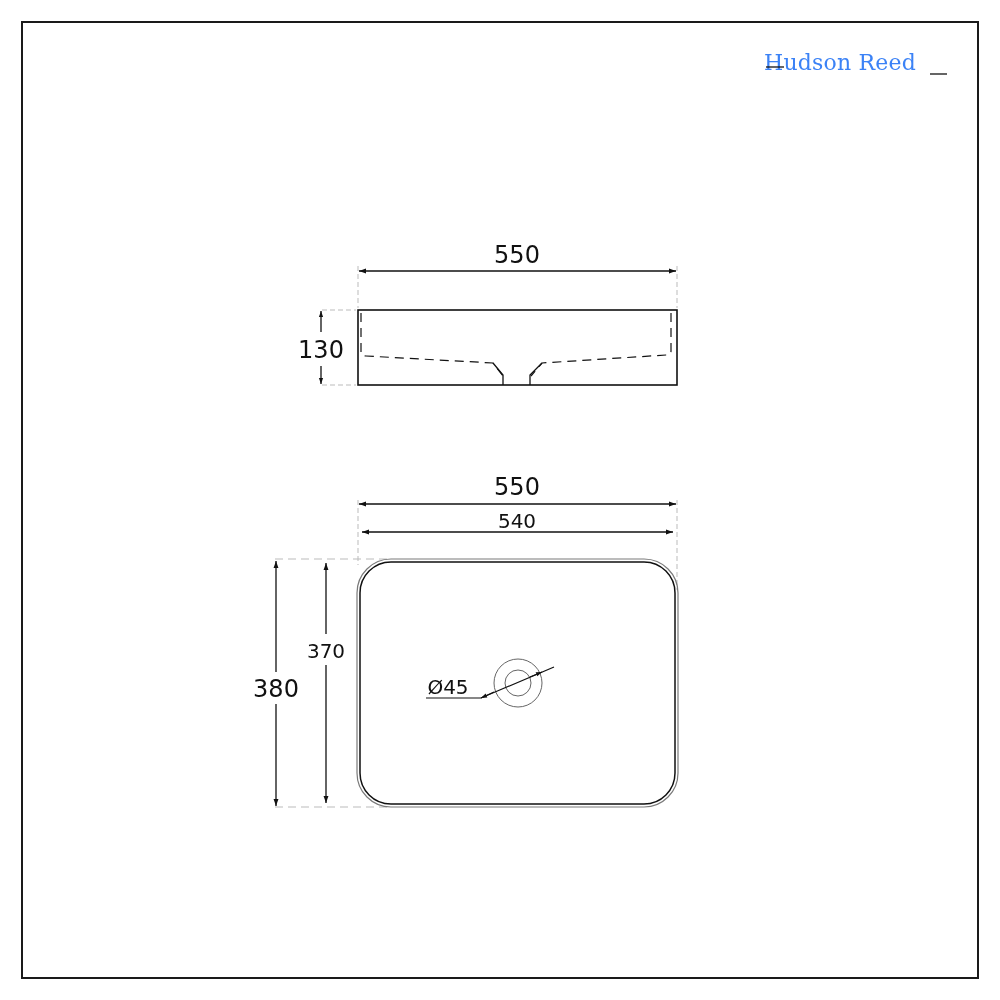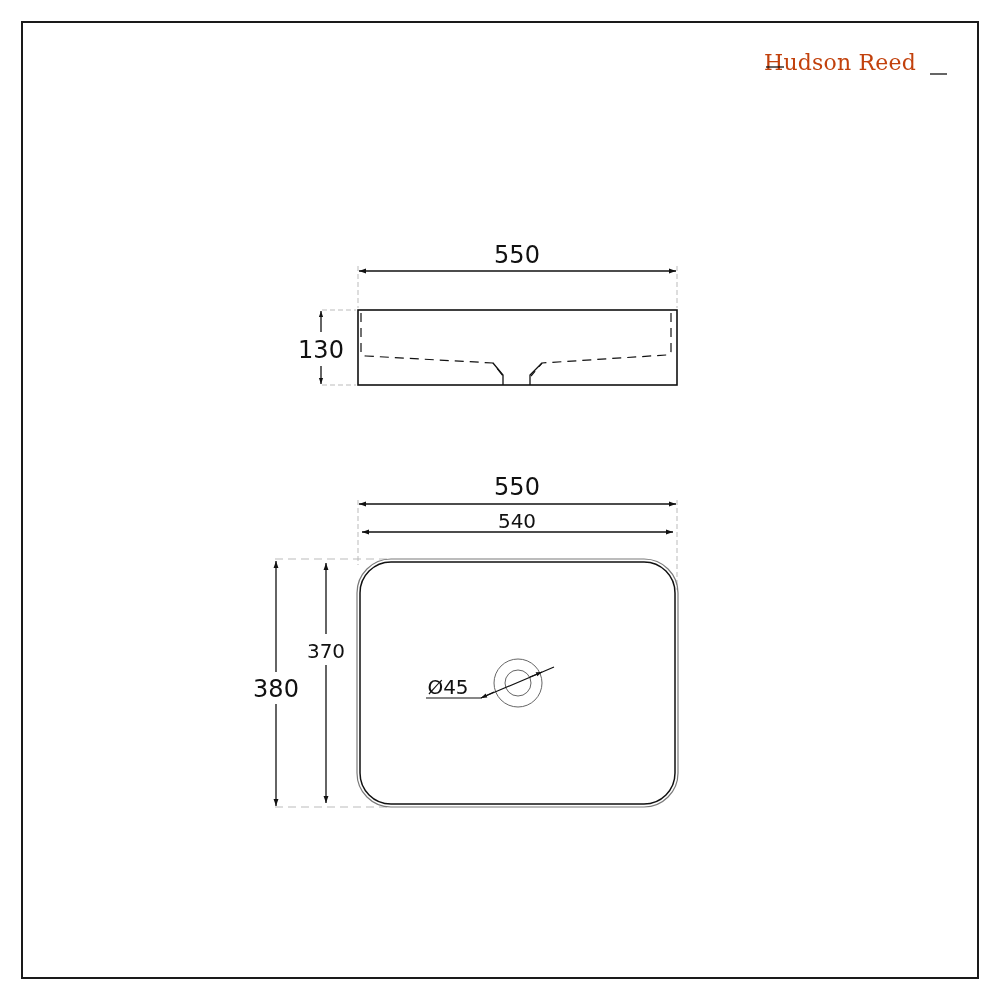--- a/index.html
+++ b/index.html
@@ -4,21 +4,21 @@
 <style>
   html, body { margin: 0; padding: 0; background: #ffffff; }
   body { width: 1000px; height: 1000px; position: relative; overflow: hidden; }
   .frame {
     position: absolute; left: 21px; top: 21px; width: 954px; height: 954px;
     border: 2px solid #1a1a1a; box-sizing: content-box;
   }
   .brand {
     position: absolute; left: 764px; top: 50px;
     font-family: "DejaVu Serif", "Liberation Serif", serif;
-    font-size: 22px; color: #c2410c; letter-spacing: 0.2px;
+    font-size: 22px; color: #3b82f6; letter-spacing: 0.2px;
   }
   svg.drawing { position: absolute; left: 0; top: 0; }
   .dim-text {
     font-family: "DejaVu Sans", "Liberation Sans", sans-serif;
     fill: #111;
   }
 </style>
 </head>
 <body>
 

